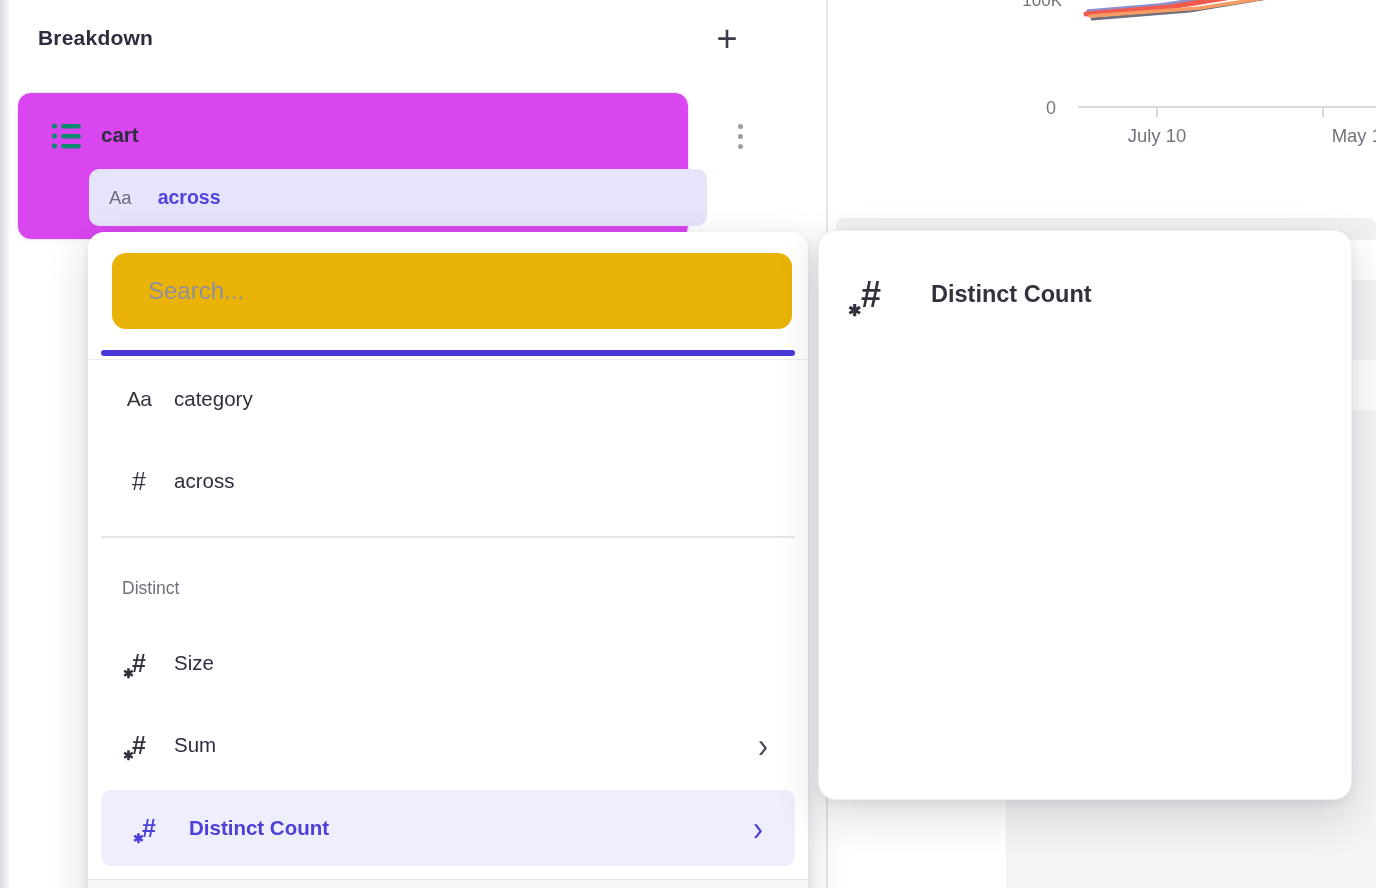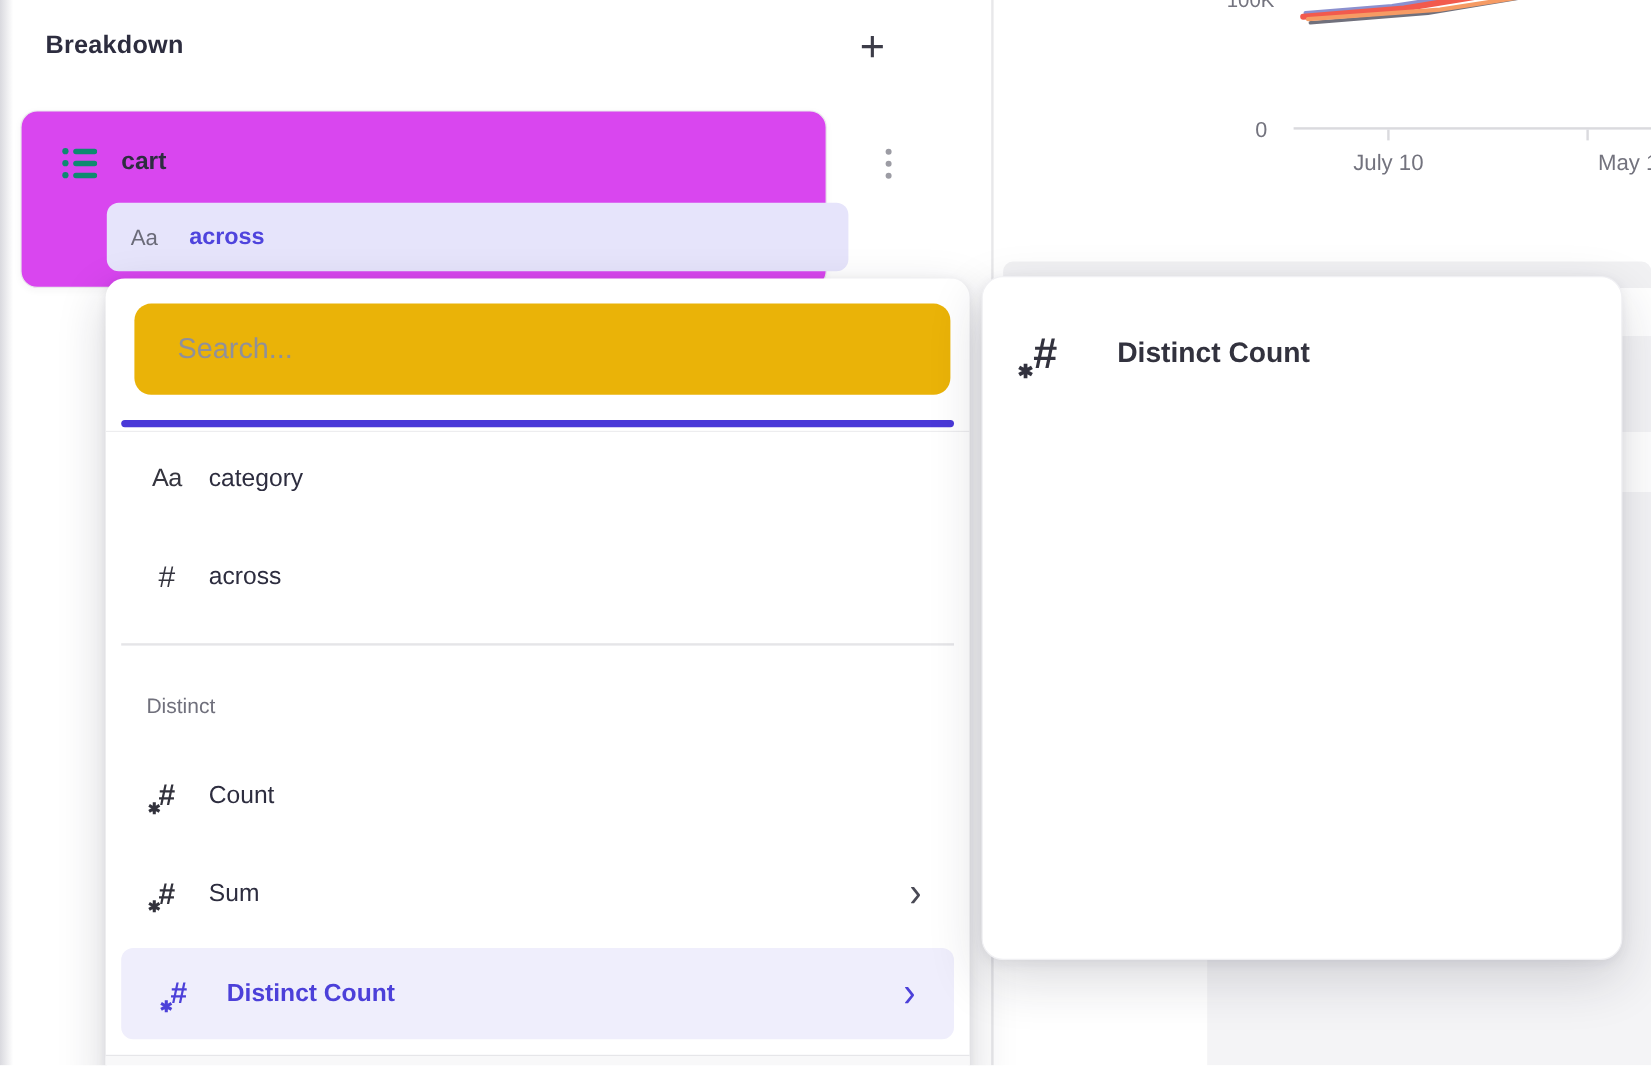--- a/index.html
+++ b/index.html
@@ -151,21 +151,21 @@
       <span class="lbl">across</span>
     </div>
 
     <div class="divider1"></div>
     <div class="computed-lbl">Distinct</div>
 
     <div class="opt o-size">
       <span class="icon-box">
           <span class="hash-star"><span class="star">✱</span><span>#</span></span>
         </span>
-      <span class="lbl">Count</span>
+      <span class="lbl">Size</span>
     </div>
     <div class="opt o-sum">
       <span class="icon-box">
           <span class="hash-star"><span class="star">✱</span><span>#</span></span>
         </span>
       <span class="lbl">Sum</span>
       <span class="spacer"></span>
       <span class="chev">›</span>
     </div>
     <div class="opt o-distinct">

